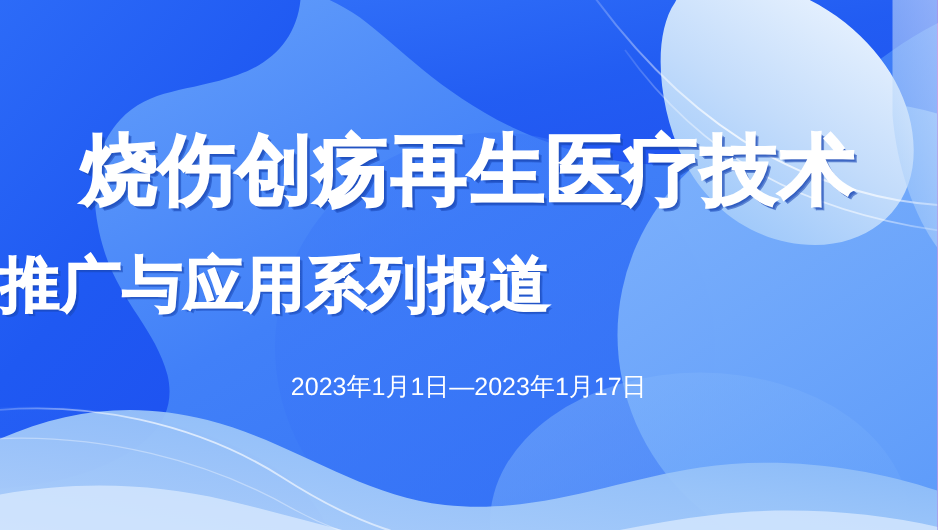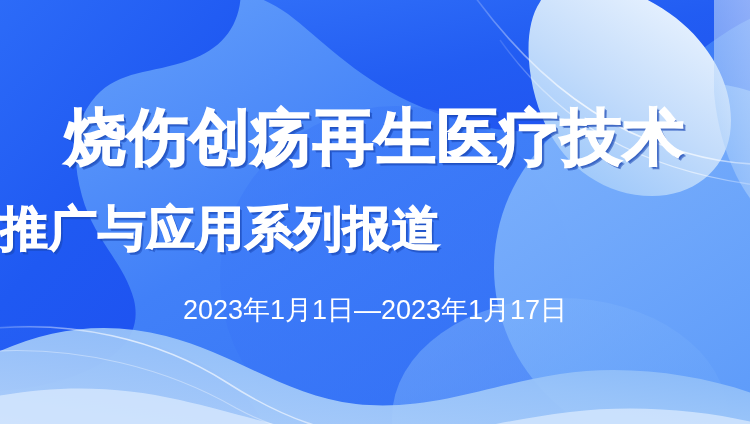--- a/index.html
+++ b/index.html
@@ -82,21 +82,21 @@
   }
 
   .date-range {
     margin: 0;
     position: absolute;
     top: 292px;
     left: 0;
     right: 0;
     text-align: center;
     font-family: "Liberation Sans", "DejaVu Sans", sans-serif;
-    font-size: 27px;
+    font-size: 20px;
     line-height: 36px;
     font-weight: 400;
     color: #ffffff;
     letter-spacing: 0px;
     white-space: nowrap;
   }
 </style>
 </head>
 <body>
 

